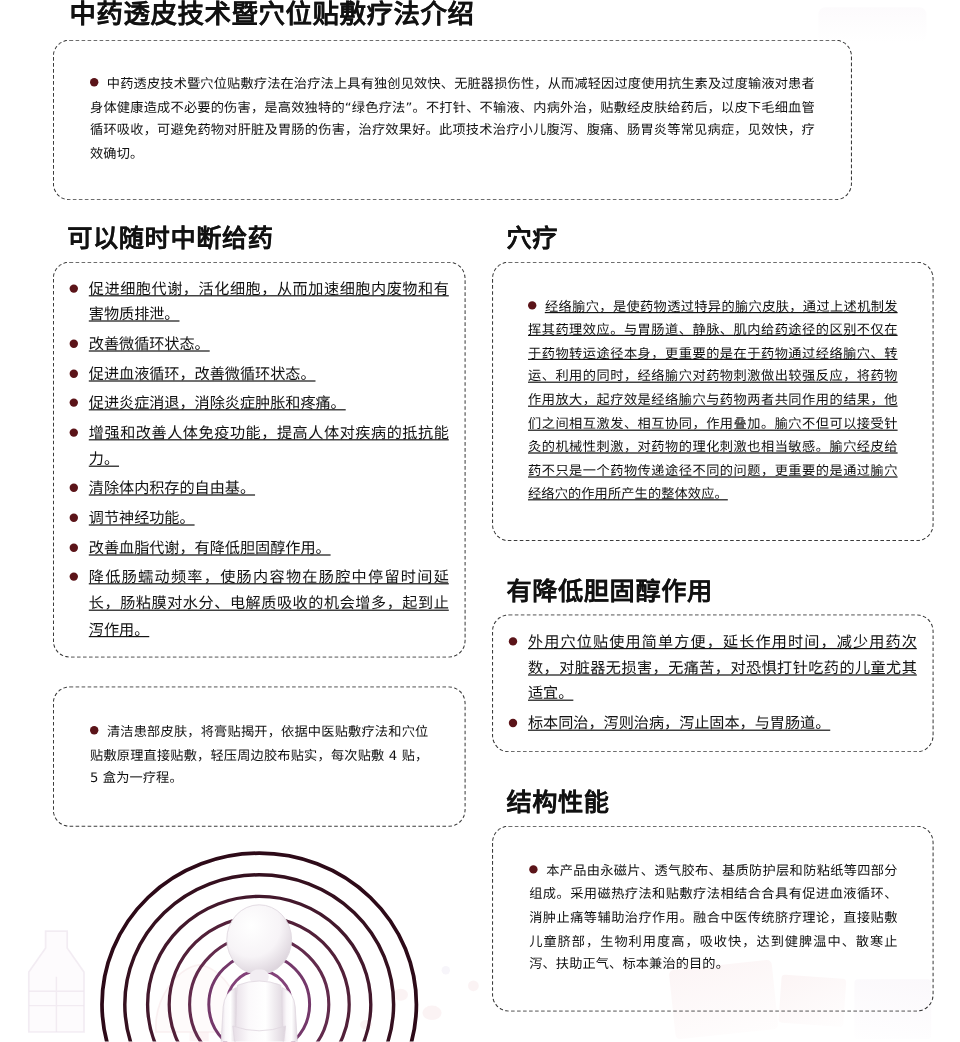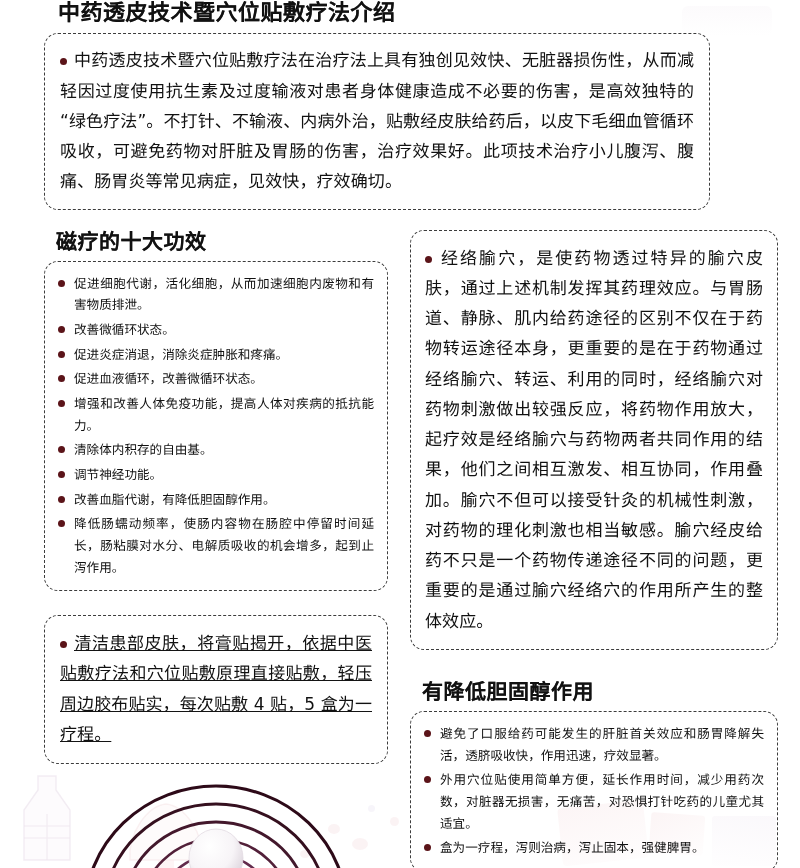--- a/index.html
+++ b/index.html
@@ -118,24 +118,24 @@
     box-sizing: border-box;
     background: transparent;
   }
   .box-intro {
     padding: 10px 14px 11px 14px;
     margin-bottom: 20px;
   }
 
   
   .para {
-    font-size: 17px;
+    font-size: 11px;
     line-height: 1.78;
     color: #111111;
-    margin: 1px;
+    margin: 16px;
     text-align: justify;
     text-justify: inter-ideograph;
     letter-spacing: 0.1px;
   }
 
   
   .dot-inline {
     display: inline-block;
     width: 7px;
     height: 7px;
@@ -143,20 +143,21 @@
     background: #5b1419;
     margin-right: 7px;
     vertical-align: 1px;
   }
 
   
   ul.bullets {
     list-style: none;
     margin: 0;
     padding: 0;
+    text-decoration: underline;
   }
   ul.bullets > li {
     position: relative;
     padding-left: 17px;
     margin: 0 0 3px 0;
     font-size: 12.6px;
     line-height: 1.72;
     color: #111111;
     text-align: justify;
     text-justify: inter-ideograph;
@@ -176,22 +177,22 @@
   
   .columns {
     display: flex;
     gap: 22px;
     align-items: flex-start;
   }
   .col-left  { width: 344px; flex: 0 0 344px; }
   .col-right { width: 368px; flex: 0 0 368px; }
 
   .box-magnet   { padding: 11px 13px 12px 12px; }
-  .box-usage    { padding: 11px 14px 13px 14px; text-decoration: underline; }
-  .box-acu      { padding: 11px 13px 12px 13px; }
+  .box-usage    { padding: 11px 14px 13px 14px; }
+  .box-acu      { padding: 11px 13px 12px 13px; text-decoration: underline; }
   .box-noninv   { padding: 11px 13px 12px 12px; }
   .box-struct   { padding: 11px 13px 12px 14px; }
 
   .section-gap { height: 24px; }
   .section-gap-lg { height: 30px; }
 
   
   .figure-wrap {
     margin-top: 16px;
     width: 344px;
@@ -234,28 +235,28 @@
   <h1 class="heading top">中药透皮技术暨穴位贴敷疗法介绍</h1>
 
   <div class="box box-intro">
     <p class="para"><span class="dot-inline"></span><span>中药透皮技术暨穴位贴敷疗法在治疗法上具有独创见效快、无脏器损伤性，从而减轻因过度使用抗生素及过度输液对患者身体健康造成不必要的伤害，是高效独特的“绿色疗法”。不打针、不输液、内病外治，贴敷经皮肤给药后，以皮下毛细血管循环吸收，可避免药物对肝脏及胃肠的伤害，治疗效果好。此项技术治疗小儿腹泻、腹痛、肠胃炎等常见病症，见效快，疗效确切。</span></p>
   </div>
 
   <div class="columns">
 
     <div class="col-left">
 
-      <h2 class="heading">磁疗的十大功效</h2>
+      <h2 class="heading">可以随时中断给药</h2>
 
       <div class="box box-magnet">
         <ul class="bullets">
           <li>促进细胞代谢，活化细胞，从而加速细胞内废物和有害物质排泄。</li>
           <li>改善微循环状态。</li>
+          <li>促进血液循环，改善微循环状态。</li>
           <li>促进炎症消退，消除炎症肿胀和疼痛。</li>
-          <li>促进血液循环，改善微循环状态。</li>
           <li>增强和改善人体免疫功能，提高人体对疾病的抵抗能力。</li>
           <li>清除体内积存的自由基。</li>
           <li>调节神经功能。</li>
           <li>改善血脂代谢，有降低胆固醇作用。</li>
           <li>降低肠蠕动频率，使肠内容物在肠腔中停留时间延长，肠粘膜对水分、电解质吸收的机会增多，起到止泻作用。</li>
         </ul>
       </div>
 
       <div class="section-gap"></div>
 
@@ -309,34 +310,34 @@
             <path d="M134 204 q8 2 13 0 l1 7 q-8 3 -15 0 z" fill="#ccc4cc"></path>
             <path d="M152 204 q8 2 13 0 l1 7 q-8 3 -15 0 z" fill="#ccc4cc"></path>
           </g>
         </svg>
       </div>
 
     </div>
 
     <div class="col-right">
 
+      <h2 class="heading">穴疗</h2>
 
       <div class="box box-acu">
         <p class="para"><span class="dot-inline"></span><span>经络腧穴，是使药物透过特异的腧穴皮肤，通过上述机制发挥其药理效应。与胃肠道、静脉、肌内给药途径的区别不仅在于药物转运途径本身，更重要的是在于药物通过经络腧穴、转运、利用的同时，经络腧穴对药物刺激做出较强反应，将药物作用放大，起疗效是经络腧穴与药物两者共同作用的结果，他们之间相互激发、相互协同，作用叠加。腧穴不但可以接受针灸的机械性刺激，对药物的理化刺激也相当敏感。腧穴经皮给药不只是一个药物传递途径不同的问题，更重要的是通过腧穴经络穴的作用所产生的整体效应。</span></p>
       </div>
 
       <div class="section-gap-lg"></div>
 
       <h2 class="heading">有降低胆固醇作用</h2>
 
       <div class="box box-noninv">
         <ul class="bullets">
-          <li>避免了口服给药可能发生的肝脏首关效应和肠胃降解失活，透脐吸收快，作用迅速，疗效显著。</li>
           <li>外用穴位贴使用简单方便，延长作用时间，减少用药次数，对脏器无损害，无痛苦，对恐惧打针吃药的儿童尤其适宜。</li>
-          <li>盒为一疗程，泻则治病，泻止固本，强健脾胃。</li>
+          <li>标本同治，泻则治病，泻止固本，与胃肠道。</li>
         </ul>
       </div>
 
       <div class="section-gap-lg"></div>
 
       <h2 class="heading">结构性能</h2>
 
       <div class="box box-struct">
         <p class="para"><span class="dot-inline"></span><span>本产品由永磁片、透气胶布、基质防护层和防粘纸等四部分组成。采用磁热疗法和贴敷疗法相结合合具有促进血液循环、消肿止痛等辅助治疗作用。融合中医传统脐疗理论，直接贴敷儿童脐部，生物利用度高，吸收快，达到健脾温中、散寒止泻、扶助正气、标本兼治的目的。</span></p>
       </div>

